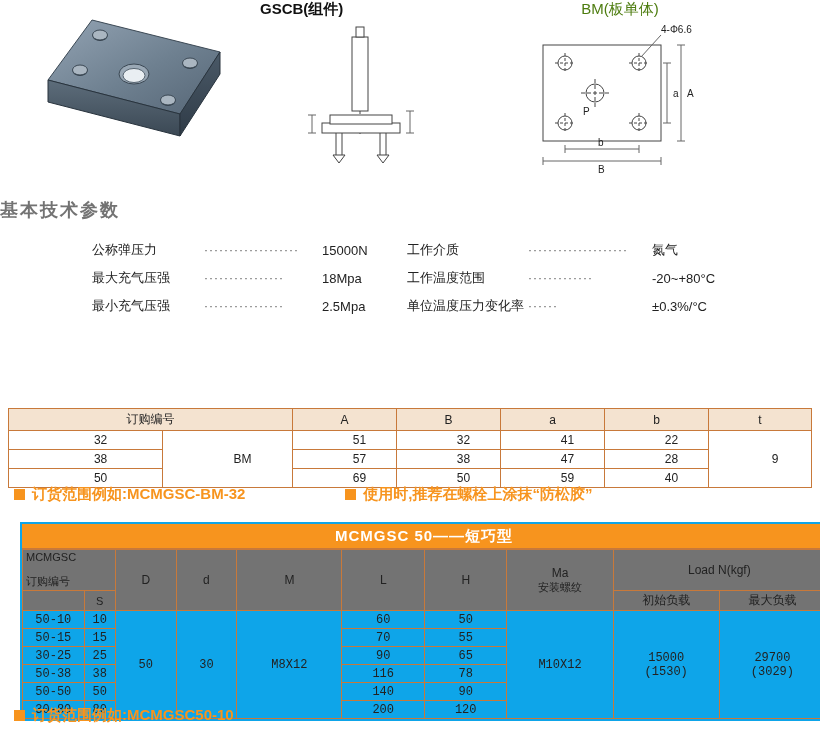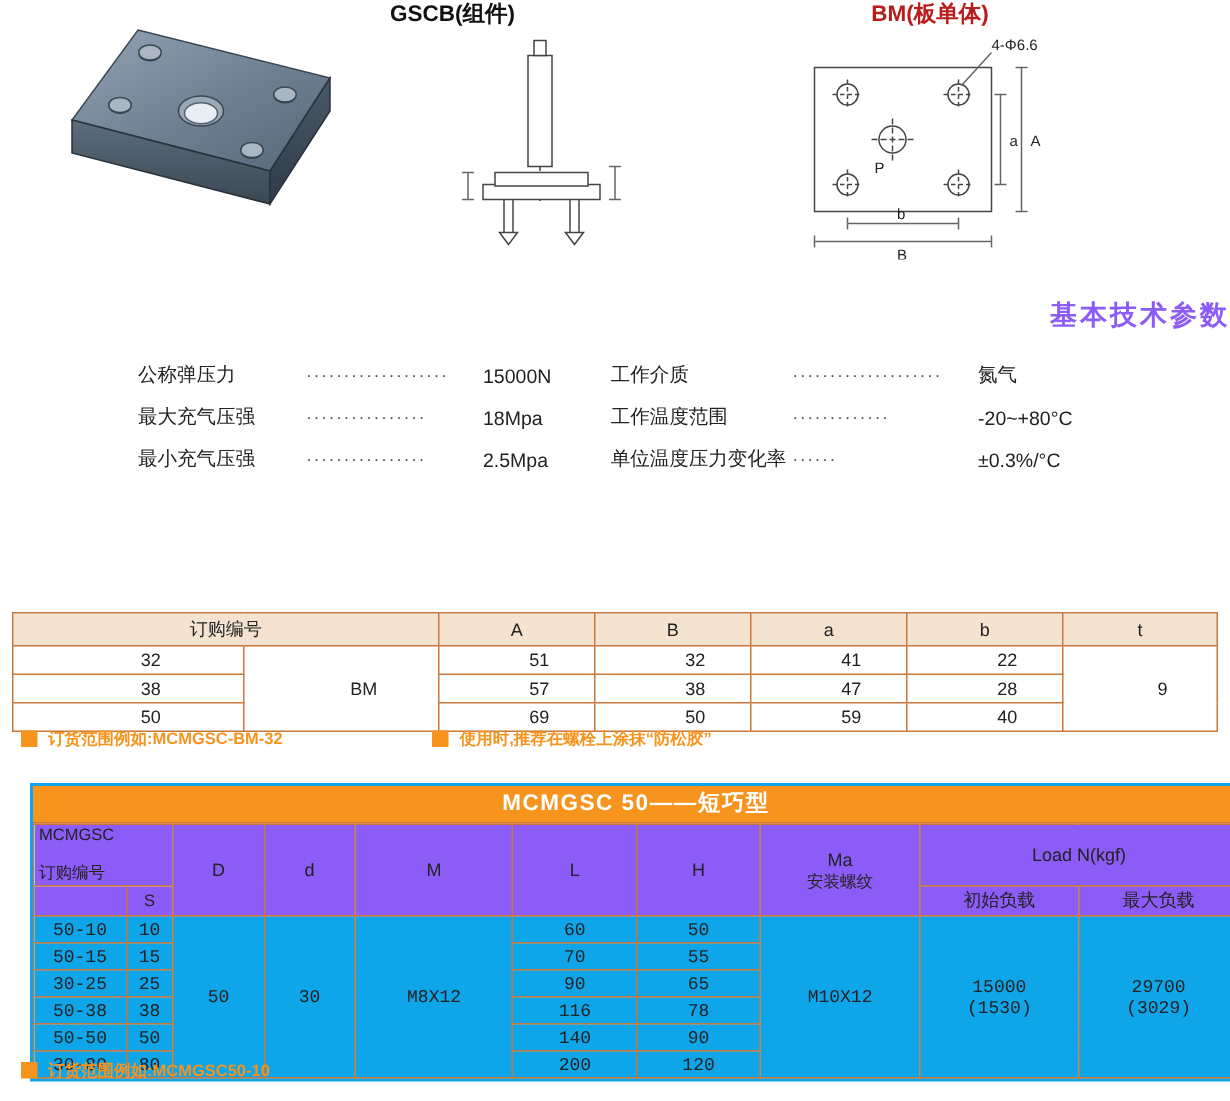--- a/index.html
+++ b/index.html
@@ -52,29 +52,29 @@
   .bm-wrap {
     position: absolute;
     left: 490px;
     top: 0px;
     width: 260px;
     height: 180px;
     text-align: center;
   }
   .bm-title {
     font-size: 15px;
-    font-weight: bold;
-    color: #b91c1c;
+    font-weight: normal;
+    color: #4d7c0f;
     margin-bottom: 4px;
   }
 
   
   .spec-title {
-    text-align: right;
-    color: #8b5cf6;
+    text-align: left;
+    color: #737373;
     font-size: 18px;
     font-weight: bold;
     margin-top: 8px;
     letter-spacing: 2px;
   }
   .spec-table {
     margin: 14px auto 0 auto;
     width: 640px;
     border-collapse: collapse;
     font-size: 13px;
@@ -123,21 +123,21 @@
   }
   .bm-table tbody td {
     height: 16px;
     background: #ffffff;
     padding-left: 32px;
   }
 
   
   .order-line {
     color: #f7941e;
-    font-size: 11px;
+    font-size: 15px;
     font-weight: bold;
     display: flex;
     align-items: center;
   }
   .sq {
     display: inline-block;
     width: 11px;
     height: 11px;
     background: #f7941e;
     margin-right: 7px;
@@ -175,21 +175,21 @@
     border-collapse: collapse;
     font-size: 12px;
   }
   .main-table table td {
     border: 1px solid #c8793a;
     text-align: center;
     padding: 1px 2px;
     color: #222;
   }
   .main-table thead td {
-    background: #8b5cf6;
+    background: #737373;
   }
   .main-table tbody td {
     background: #0ea5e9;
     height: 15px;
     font-family: Liberation Mono, monospace;
   }
 
   .bottom-order {
     position: absolute;
     left: 14px;

